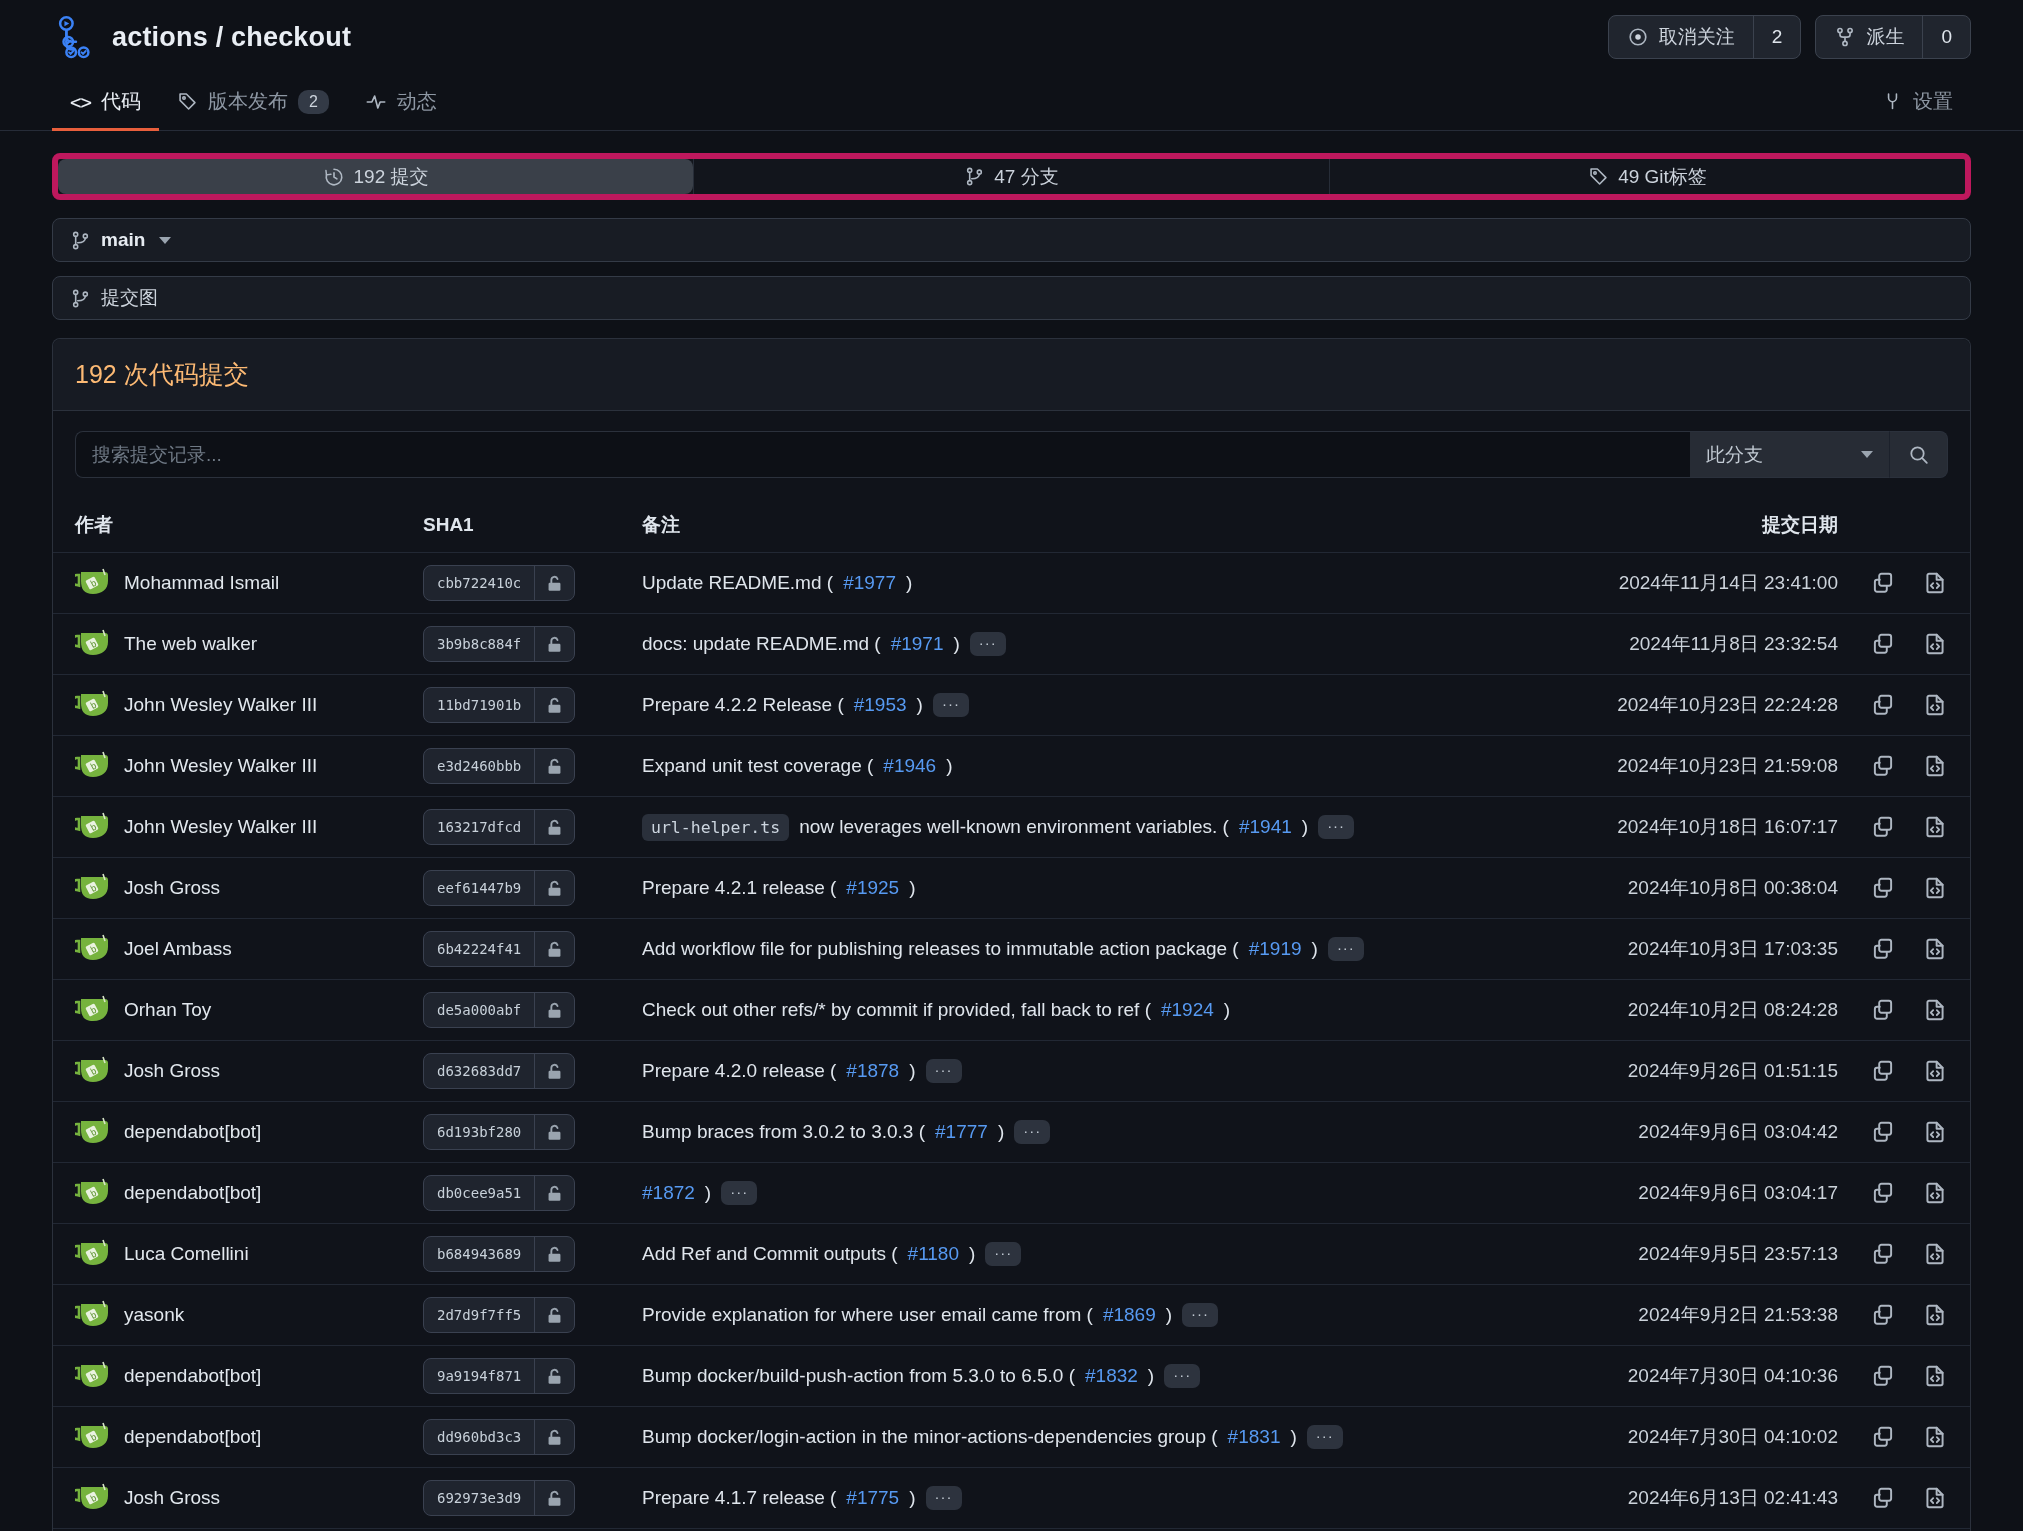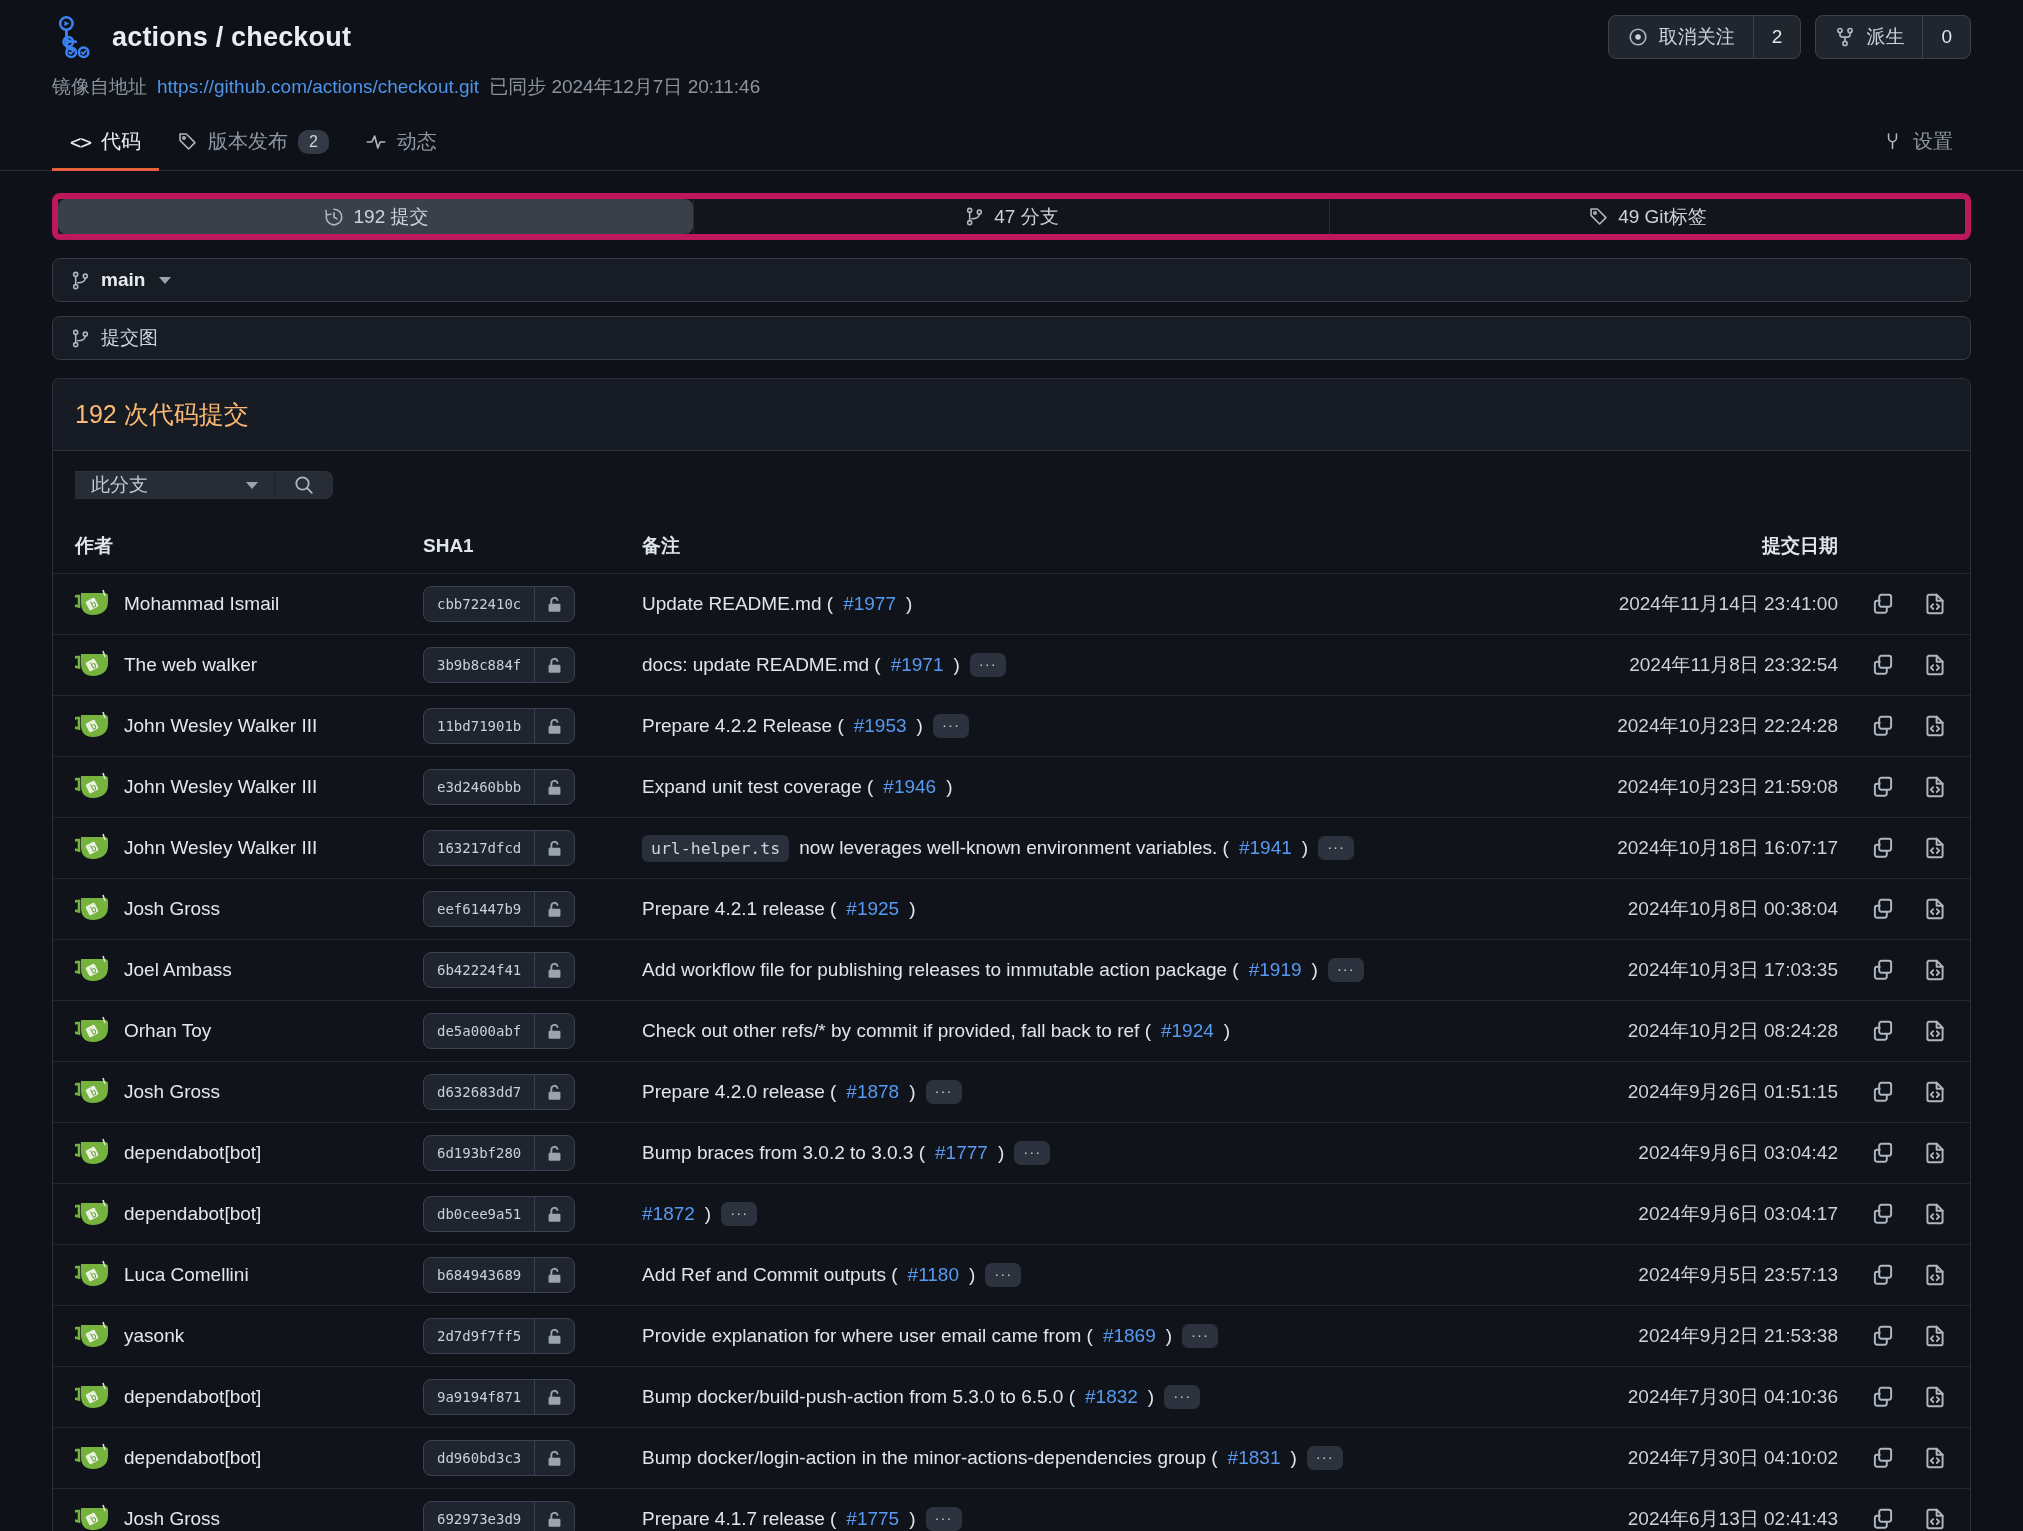--- a/index.html
+++ b/index.html
@@ -145,25 +145,20 @@
               <path d="M12 12.5v4.2"></path>
             </g>
           </svg>
           <span>派生</span>
         </span>
         <span class="btn-count">0</span>
       </div>
     </div>
   </div>
 
-  <div class="mirror-line">
-    <span>镜像自地址</span>
-    <a href="#">https://github.com/actions/checkout.git</a>
-    <span>已同步 2024年12月7日 20:11:46</span>
-  </div>
 </div>
 
 <div class="tabbar">
   <div class="tab active">
     <span class="tab-code-icon">&lt;&gt;</span>
     <span>代码</span>
   </div>
   <div class="tab">
     <svg width="21" height="21" viewBox="0 0 24 24">
       <g class="stroke-ic">
@@ -253,20 +248,21 @@
         </g>
       </svg>
       <span>提交图</span>
     </div>
   </div>
 
   <div class="commits-panel">
     <div class="panel-title">192 次代码提交</div>
 
     <div class="search-row">
+      <input class="search-input" type="text" placeholder="搜索提交记录..." style="">
       <div class="scope-select">
         <span>此分支</span>
         <span class="caret"></span>
       </div>
       <div class="search-btn">
         <svg width="24" height="24" viewBox="0 0 24 24">
           <g class="stroke-ic" stroke="#cfd6de" stroke-width="2">
             <circle cx="10.5" cy="10.5" r="6.2"></circle>
             <path d="M15.2 15.2l4.6 4.6"></path>
           </g>

